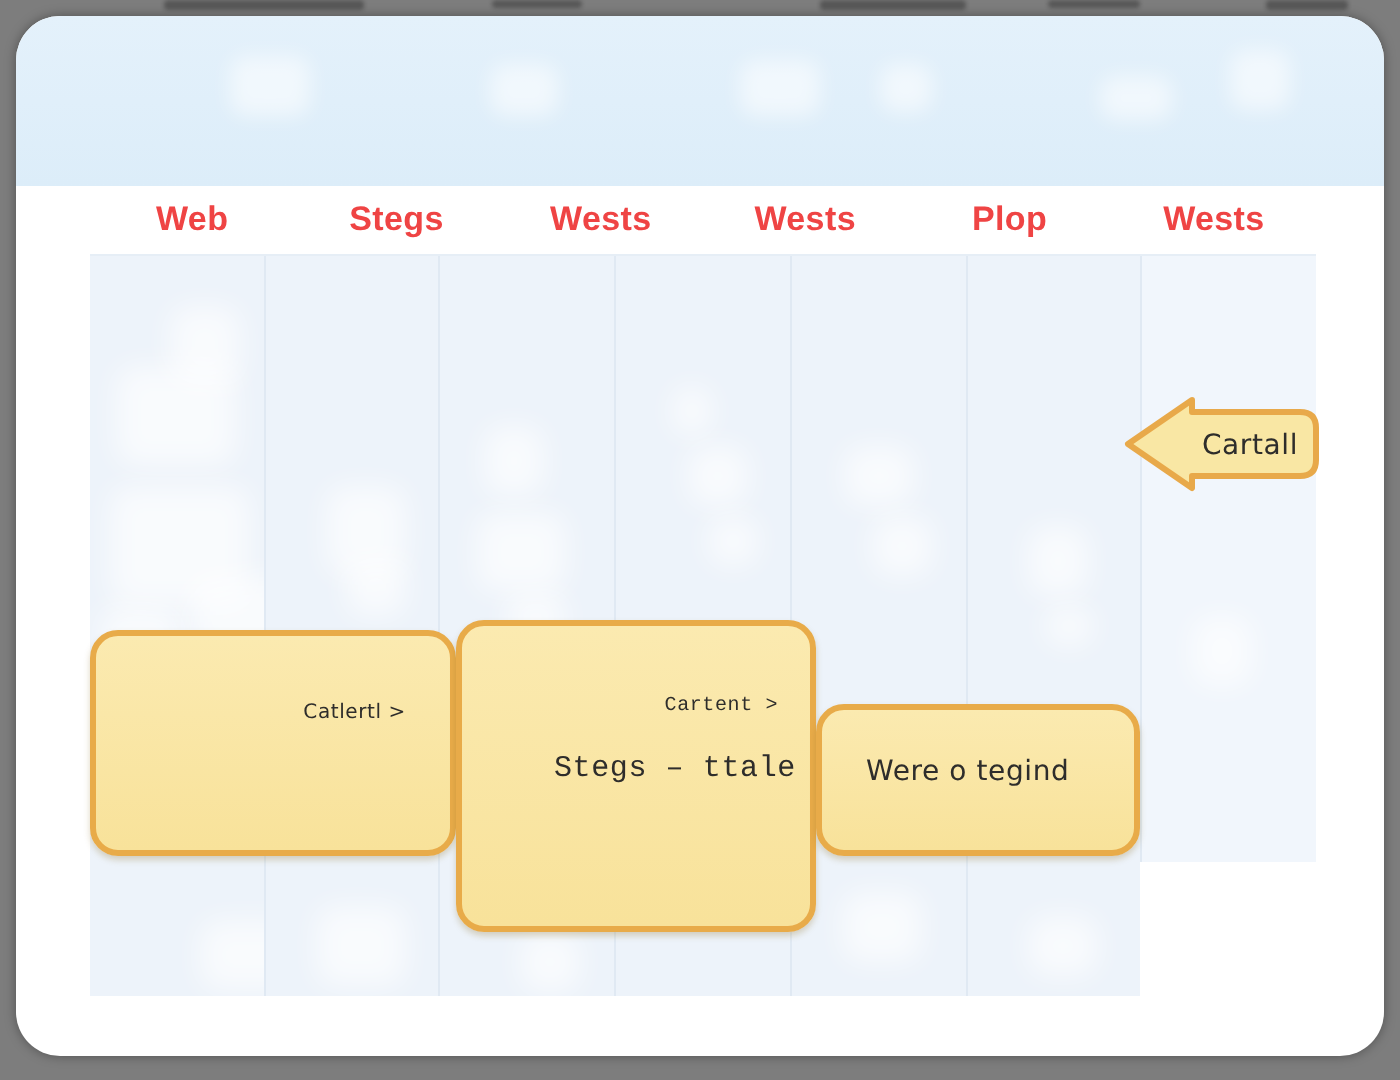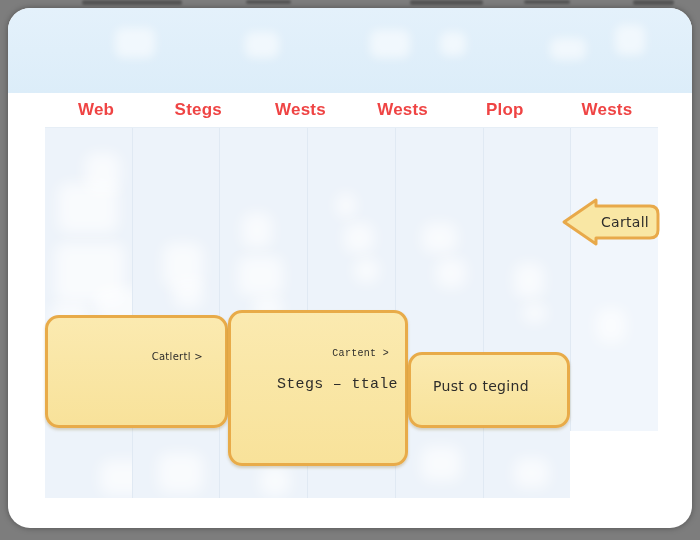--- a/index.html
+++ b/index.html
@@ -135,21 +135,21 @@
   <div class="card" style="left:37px;top:307px;width:183px;height:113px;">
     <span class="card-link" style="right:22px;top:17px;">Catlertl &gt;</span>
   </div>
 
   <div class="card" style="left:220px;top:302px;width:180px;height:156px;font-family:Liberation Mono, monospace;">
     <span class="card-link" style="right:16px;top:19px;">Cartent &gt;</span>
     <span class="card-text" style="left:33px;top:63px;margin-left:13px;">Stegs – ttale</span>
   </div>
 
   <div class="card" style="left:400px;top:344px;width:162px;height:76px;">
-    <span class="card-text" style="left:22px;top:23px;font-size:14px;">Pust o tegind</span>
+    <span class="card-text" style="left:22px;top:23px;font-size:14px;">Were o tegind</span>
   </div>
 
   <div class="arrow-callout">
     <svg width="104" height="52" viewBox="0 0 104 52">
       <path d="M 38 10 L 38 4 L 6 26 L 38 48 L 38 42 L 92 42 Q 100 42 100 34 L 100 18 Q 100 10 92 10 Z" fill="#f9e7a4" stroke="#e8a94a" stroke-width="3" stroke-linejoin="round"></path>
       <text x="67" y="31" text-anchor="middle">Cartall</text>
     </svg>
   </div>
 
 </div>

